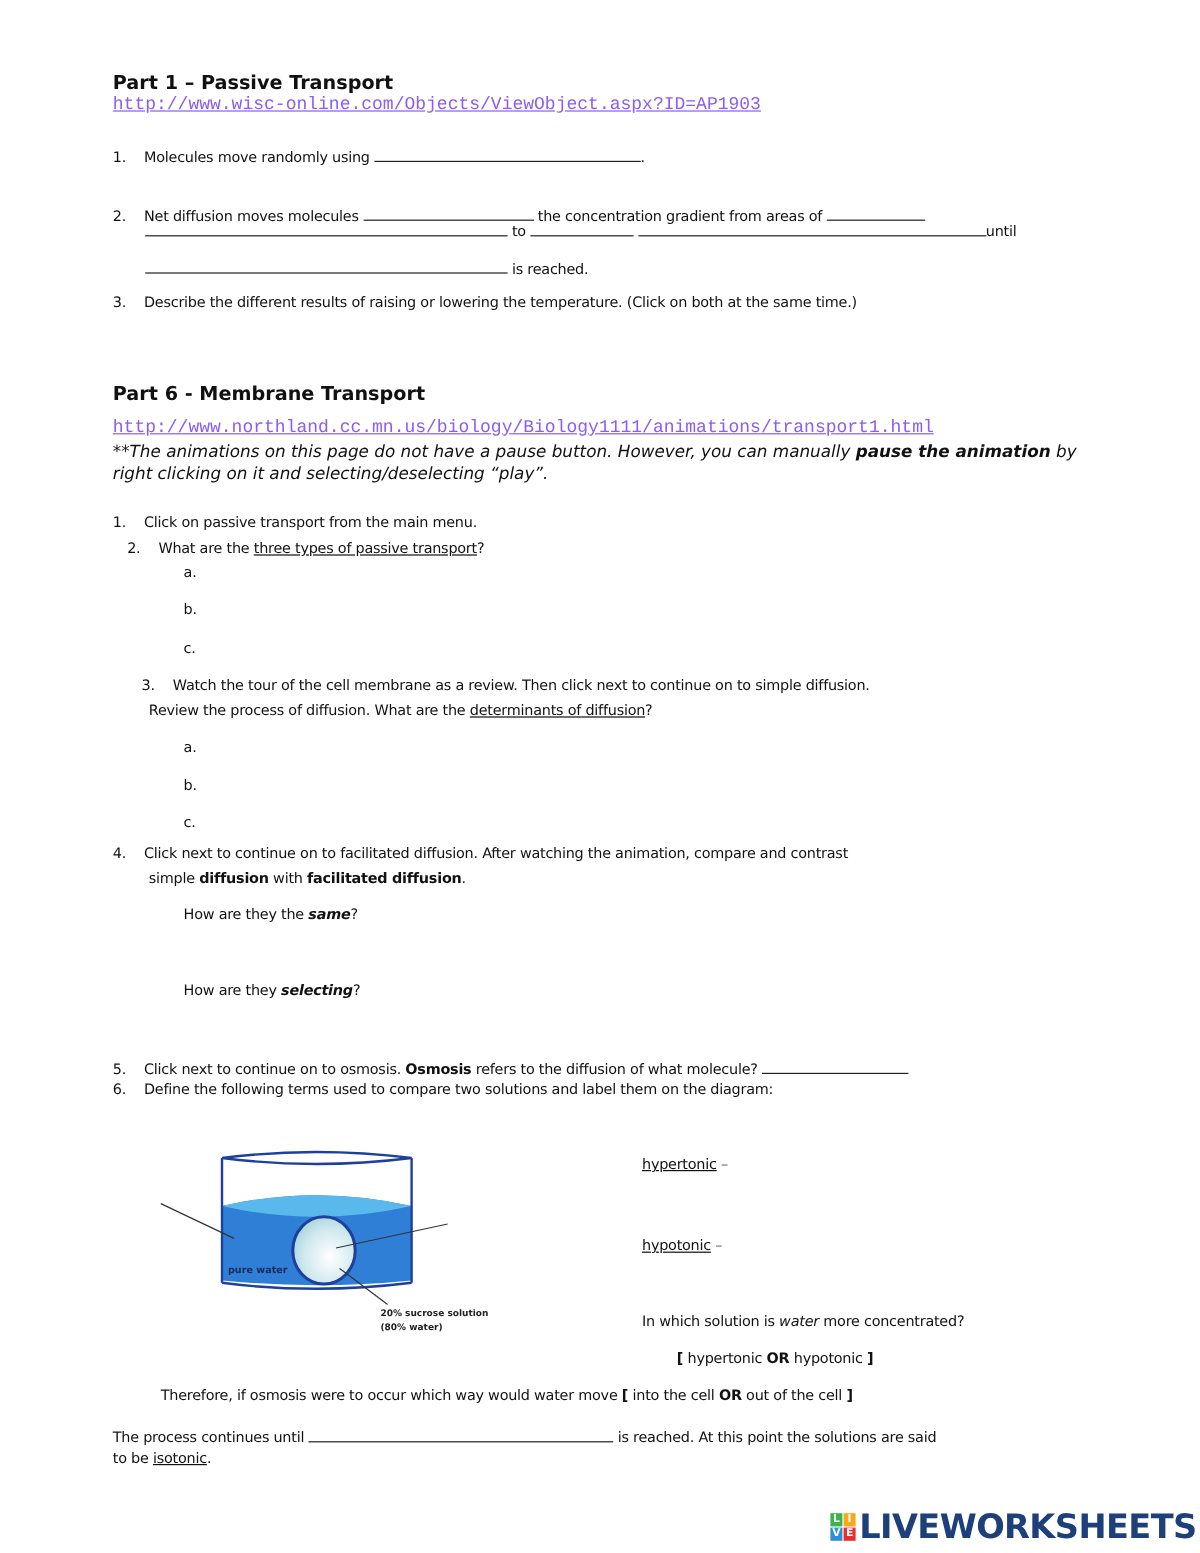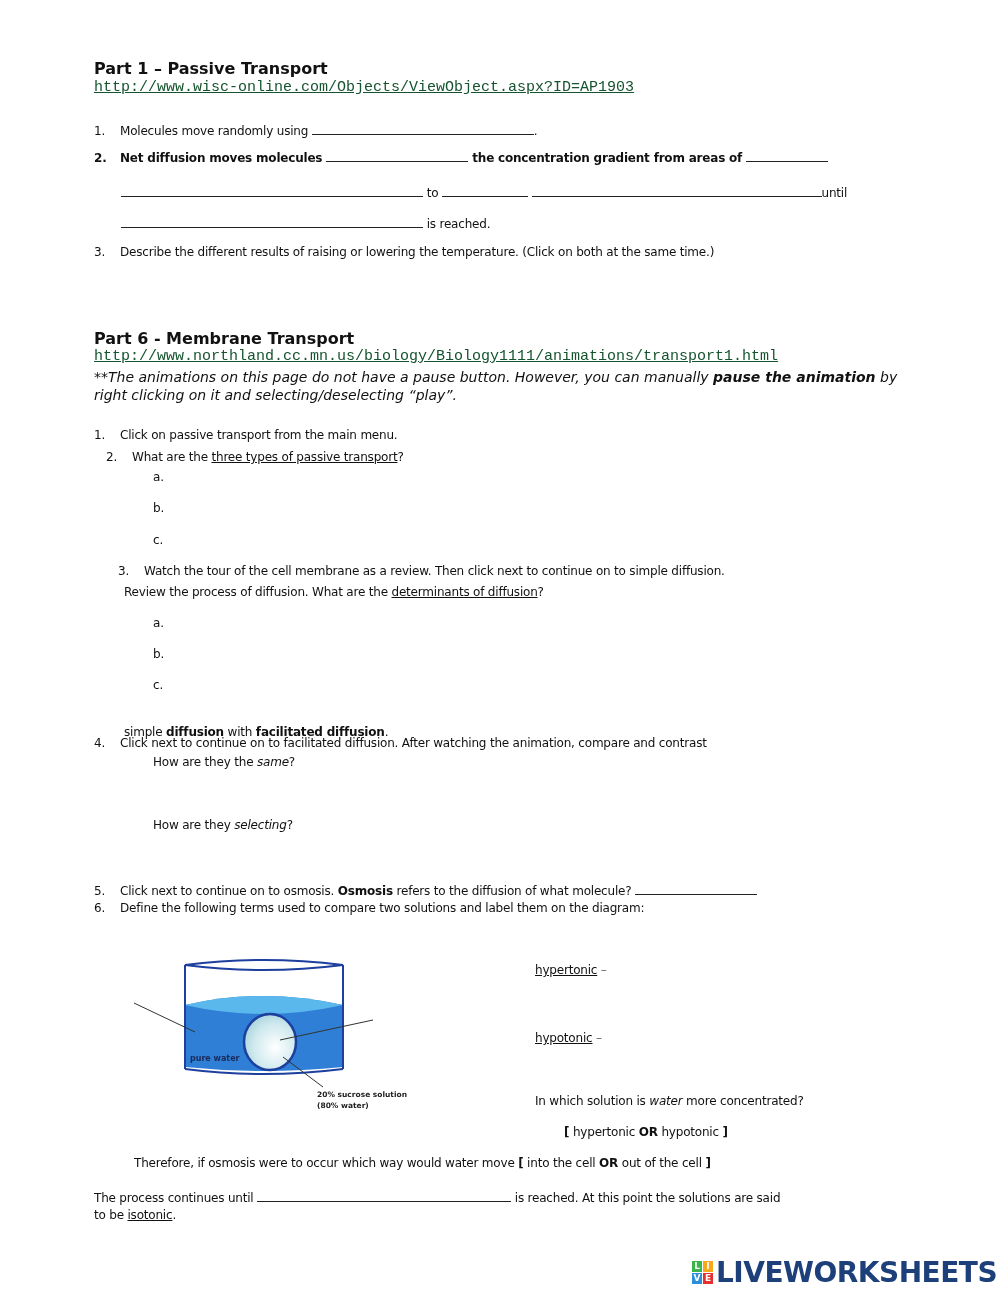--- a/index.html
+++ b/index.html
@@ -4,66 +4,66 @@
   <style>
     html, body { margin: 0; padding: 0; background: #ffffff; }
     body {
       width: 1000px; height: 1294px; position: relative; overflow: hidden;
       font-family: "DejaVu Sans", "Liberation Sans", sans-serif;
       color: #111111;
     }
     .abs { position: absolute; white-space: nowrap; }
     .txt { font-size: 12px; letter-spacing: -0.2px; }
     .h { font-size: 16px; font-weight: bold; }
-    .link { font-family: "Liberation Mono", "DejaVu Sans Mono", monospace; font-size: 15px; color: #14532d; text-decoration: underline; }
+    .link { font-family: "Liberation Mono", "DejaVu Sans Mono", monospace; font-size: 15px; color: #8b5cf6; text-decoration: underline; }
     .note { font-size: 14px; font-style: italic; }
     .note b { font-weight: bold; text-align: right; }
     .u { text-decoration: underline; }
     .blank { display: inline-block; border-bottom: 1px solid #222; height: 14px; vertical-align: baseline; }
     .num { display: inline-block; width: 26px; }
-    .bi { font-weight: normal; font-style: italic; margin-top: 12px; }
+    .bi { font-weight: bold; font-style: italic; margin-top: 12px; }
     .field { display:inline-block; }
     
     .logo { position: absolute; left: 692px; top: 1256px; display: flex; align-items: center; }
     .logo-grid { display: grid; grid-template-columns: 10px 10px; grid-template-rows: 11px 11px; gap: 1px; margin-right: 3px; }
     .logo-grid span { font-size: 9px; font-weight: bold; color: #fff; text-align: center; line-height: 11px; font-family: "DejaVu Sans", sans-serif; }
     .logo-text { font-family: "DejaVu Sans", sans-serif; font-weight: bold; font-size: 28px; color: #1d3f7a; letter-spacing: -0.5px; }
   </style>
 </head>
 <body>
 
 <div class="abs h" style="left:94px;top:59px;">Part 1 – Passive Transport</div>
 <div class="abs link" style="left:94px;top:79px;">http://www.wisc-online.com/Objects/ViewObject.aspx?ID=AP1903</div>
 
 <div class="abs txt" style="left:94px;top:120px;">
   <span class="num">1.</span><span>Molecules move randomly using</span>
   <span class="blank field" style="width:222px;"></span><span>.</span>
 </div>
 
-<div class="abs txt" style="left:94px;top:147px;font-weight:bold;">
+<div class="abs txt" style="left:94px;top:169px;">
   <span class="num">2.</span><span>Net diffusion moves molecules</span>
   <span class="blank field" style="width:142px;"></span>
   <span>the concentration gradient from areas of</span>
   <span class="blank field" style="width:82px;"></span>
 </div>
 <div class="abs txt" style="left:121px;top:182px;">
   <span class="blank field" style="width:302px;"></span>
   <span>to</span>
   <span class="blank field" style="width:86px;"></span>
   <span class="blank field" style="width:290px;"></span><span>until</span>
 </div>
 <div class="abs txt" style="left:121px;top:213px;">
   <span class="blank field" style="width:302px;"></span>
   <span>is reached.</span>
 </div>
 <div class="abs txt" style="left:94px;top:245px;">
   <span class="num">3.</span><span>Describe the different results of raising or lowering the temperature. (Click on both at the same time.)</span>
 </div>
 
-<div class="abs h" style="left:94px;top:329px;text-align:center;">Part 6 - Membrane Transport</div>
+<div class="abs h" style="left:94px;top:318px;text-align:center;">Part 6 - Membrane Transport</div>
 <div class="abs link" style="left:94px;top:348px;">http://www.northland.cc.mn.us/biology/Biology1111/animations/transport1.html</div>
 <div class="abs note" style="left:94px;top:369px;">
   <span>**The animations on this page do not have a pause button.  However, you can manually </span><b>pause the animation</b><span> by</span>
 </div>
 <div class="abs note" style="left:94px;top:387px;">right clicking on it and selecting/deselecting “play”.</div>
 
 <div class="abs txt" style="left:94px;top:428px;">
   <span class="num">1.</span><span>Click on passive transport from the main menu.</span>
 </div>
 <div class="abs txt" style="left:106px;top:450px;">
@@ -76,21 +76,21 @@
 <div class="abs txt" style="left:94px;top:564px;margin-left:24px;">
   <span class="num">3.</span><span>Watch the tour of the cell membrane as a review. Then click next to continue on to simple diffusion.</span>
 </div>
 <div class="abs txt" style="left:124px;top:585px;">
   <span>Review the process of diffusion.  What are the </span><span class="u">determinants of diffusion</span><span>?</span>
 </div>
 <div class="abs txt" style="left:153px;top:616px;">a.</div>
 <div class="abs txt" style="left:153px;top:647px;">b.</div>
 <div class="abs txt" style="left:153px;top:678px;">c.</div>
 
-<div class="abs txt" style="left:94px;top:736px;">
+<div class="abs txt" style="left:94px;top:704px;">
   <span class="num">4.</span><span>Click next to continue on to facilitated diffusion.  After watching the animation, compare and contrast</span>
 </div>
 <div class="abs txt" style="left:124px;top:725px;">
   <span>simple </span><b>diffusion</b><span> with </span><b>facilitated diffusion</b><span>.</span>
 </div>
 <div class="abs txt" style="left:153px;top:755px;">
   <span>How are they the </span><span class="bi">same</span><span>?</span>
 </div>
 <div class="abs txt" style="left:153px;top:818px;">
   <span>How are they </span><span class="bi">selecting</span><span>?</span>

